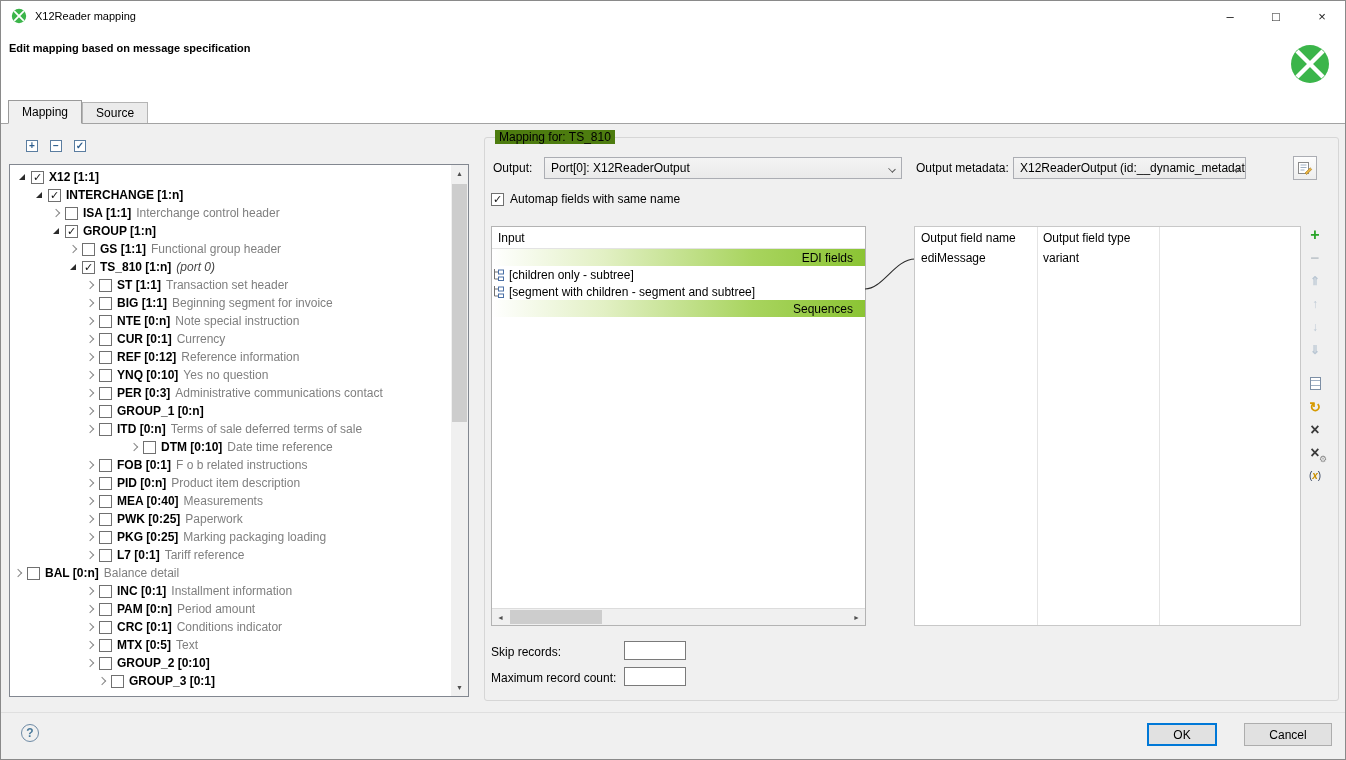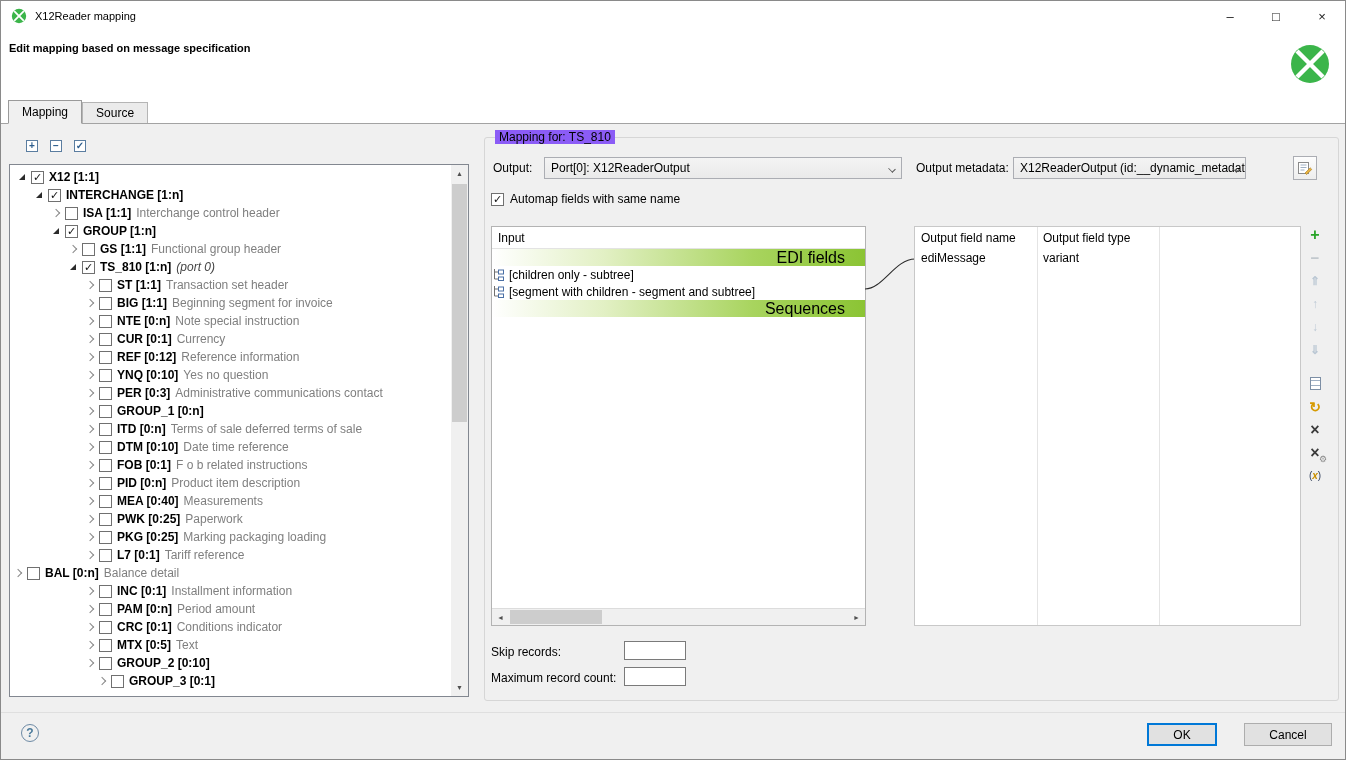--- a/index.html
+++ b/index.html
@@ -57,40 +57,40 @@
   
   .tree-scroll { position:absolute; right:0; top:0; bottom:0; width:17px; background:#f0f0f0; }
   .sarrow { position:absolute; left:0; width:17px; height:17px; display:flex; align-items:center;
             justify-content:center; font-size:7px; color:#505050; }
   .sarrow.up { top:0; } .sarrow.down { bottom:0; }
   .tree-thumb { position:absolute; left:1px; right:1px; top:19px; height:238px; background:#cdcdcd; }
 
   
   .groupbox { position:absolute; left:483px; top:136px; width:855px; height:564px;
               border:1px solid #d6d6d6; border-radius:3px; }
-  .group-title { position:absolute; left:494px; top:129px; background:#8b5cf6; padding:0 4px; }
+  .group-title { position:absolute; left:494px; top:129px; background:#4d7c0f; padding:0 4px; }
 
   .lbl { position:absolute; height:22px; display:flex; align-items:center; }
   .combo { position:absolute; height:22px; background:linear-gradient(#f4f4f4,#eaeaea);
            border:1px solid #abadb3; display:flex; align-items:center; padding:0 20px 0 6px;
            overflow:hidden; white-space:nowrap; }
   .combo-arrow { position:absolute; right:6px; top:8px; width:6px; height:6px;
                  border-right:1.6px solid #555; border-bottom:1.6px solid #555; transform:rotate(45deg) scaleY(.8); }
   .icon-btn { position:absolute; width:24px; height:24px; background:linear-gradient(#fdfdfd,#eee);
               border:1px solid #abadb3; display:flex; align-items:center; justify-content:center; }
 
   .automap { position:absolute; left:490px; top:191px; display:flex; align-items:center; gap:6px; }
 
   
   .input-panel { position:absolute; left:490px; top:225px; width:375px; height:400px;
                  background:#fff; border:1px solid #b3b3b3; }
   .input-header { height:22px; display:flex; align-items:center; padding-left:6px;
                   border-bottom:1px solid #e3e3e3; }
   .green-row { height:17px; background:linear-gradient(90deg,#ffffff 0%,#e2f0c4 30%,#a8d45e 70%,#8bc434 100%);
-               display:flex; align-items:center; justify-content:flex-end; padding-right:20px; font-size:16px; }
+               display:flex; align-items:center; justify-content:flex-end; padding-right:12px; font-size:12px; }
   .input-item { height:17px; display:flex; align-items:center; gap:4px; }
   .hscroll { position:absolute; left:0; right:0; bottom:0; height:17px; background:#f0f0f0;
              border-top:1px solid #dcdcdc; }
   .hscroll .thumb { position:absolute; left:18px; top:1px; bottom:1px; width:92px; background:#cdcdcd; }
   .hscroll .sarrow { top:0; } .hscroll .left { left:0; } .hscroll .right { right:0; left:auto; }
 
   
   .connector { position:absolute; left:864px; top:238px; width:50px; height:56px; pointer-events:none; }
 
   
@@ -255,21 +255,21 @@
           <span class="twist col"></span>
           <span class="cb"></span>
           <span class="tname">GROUP_1 [0:n]</span>
         </div>
         <div class="tree-row" style="padding-left: 72px;">
           <span class="twist col"></span>
           <span class="cb"></span>
           <span class="tname">ITD [0:n]</span>
           <span class="tdesc">Terms of sale deferred terms of sale</span>
         </div>
-        <div class="tree-row" style="padding-left: 72px;">
+        <div class="tree-row" style="padding-left: 72px; margin-left: 44px;">
           <span class="twist col"></span>
           <span class="cb"></span>
           <span class="tname">DTM [0:10]</span>
           <span class="tdesc">Date time reference</span>
         </div>
         <div class="tree-row" style="padding-left: 72px;">
           <span class="twist col"></span>
           <span class="cb"></span>
           <span class="tname">FOB [0:1]</span>
           <span class="tdesc">F o b related instructions</span>

